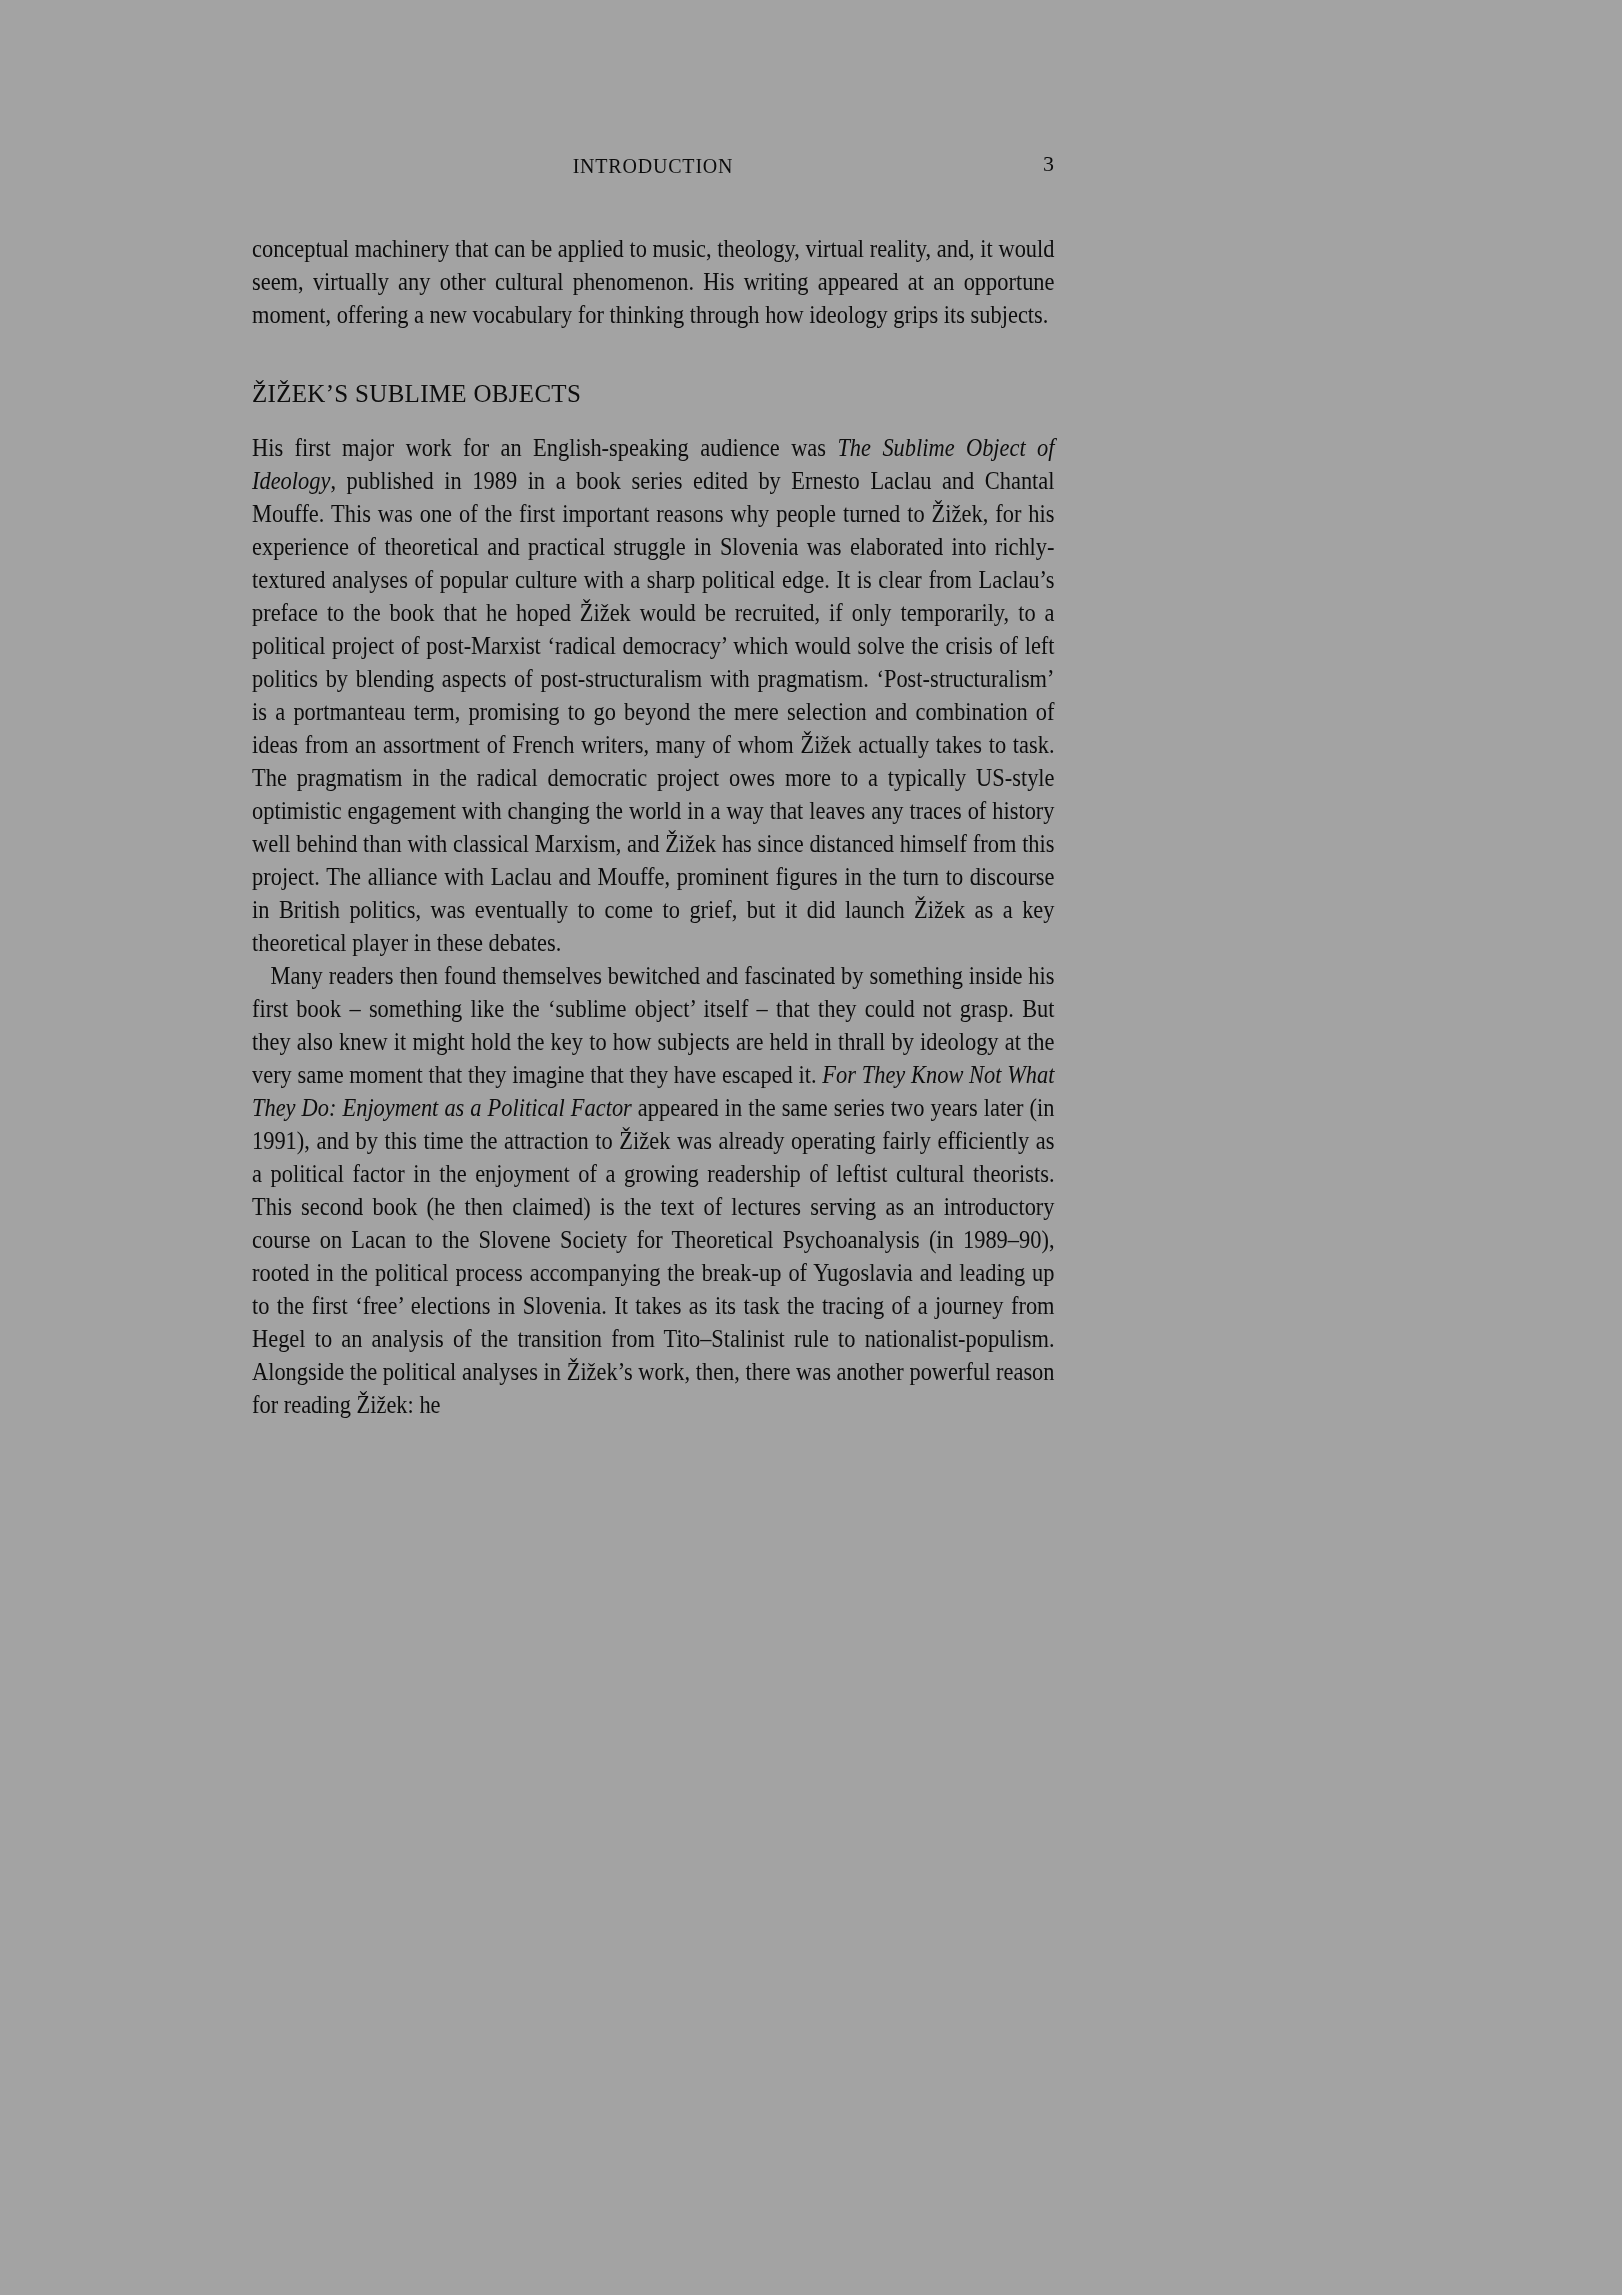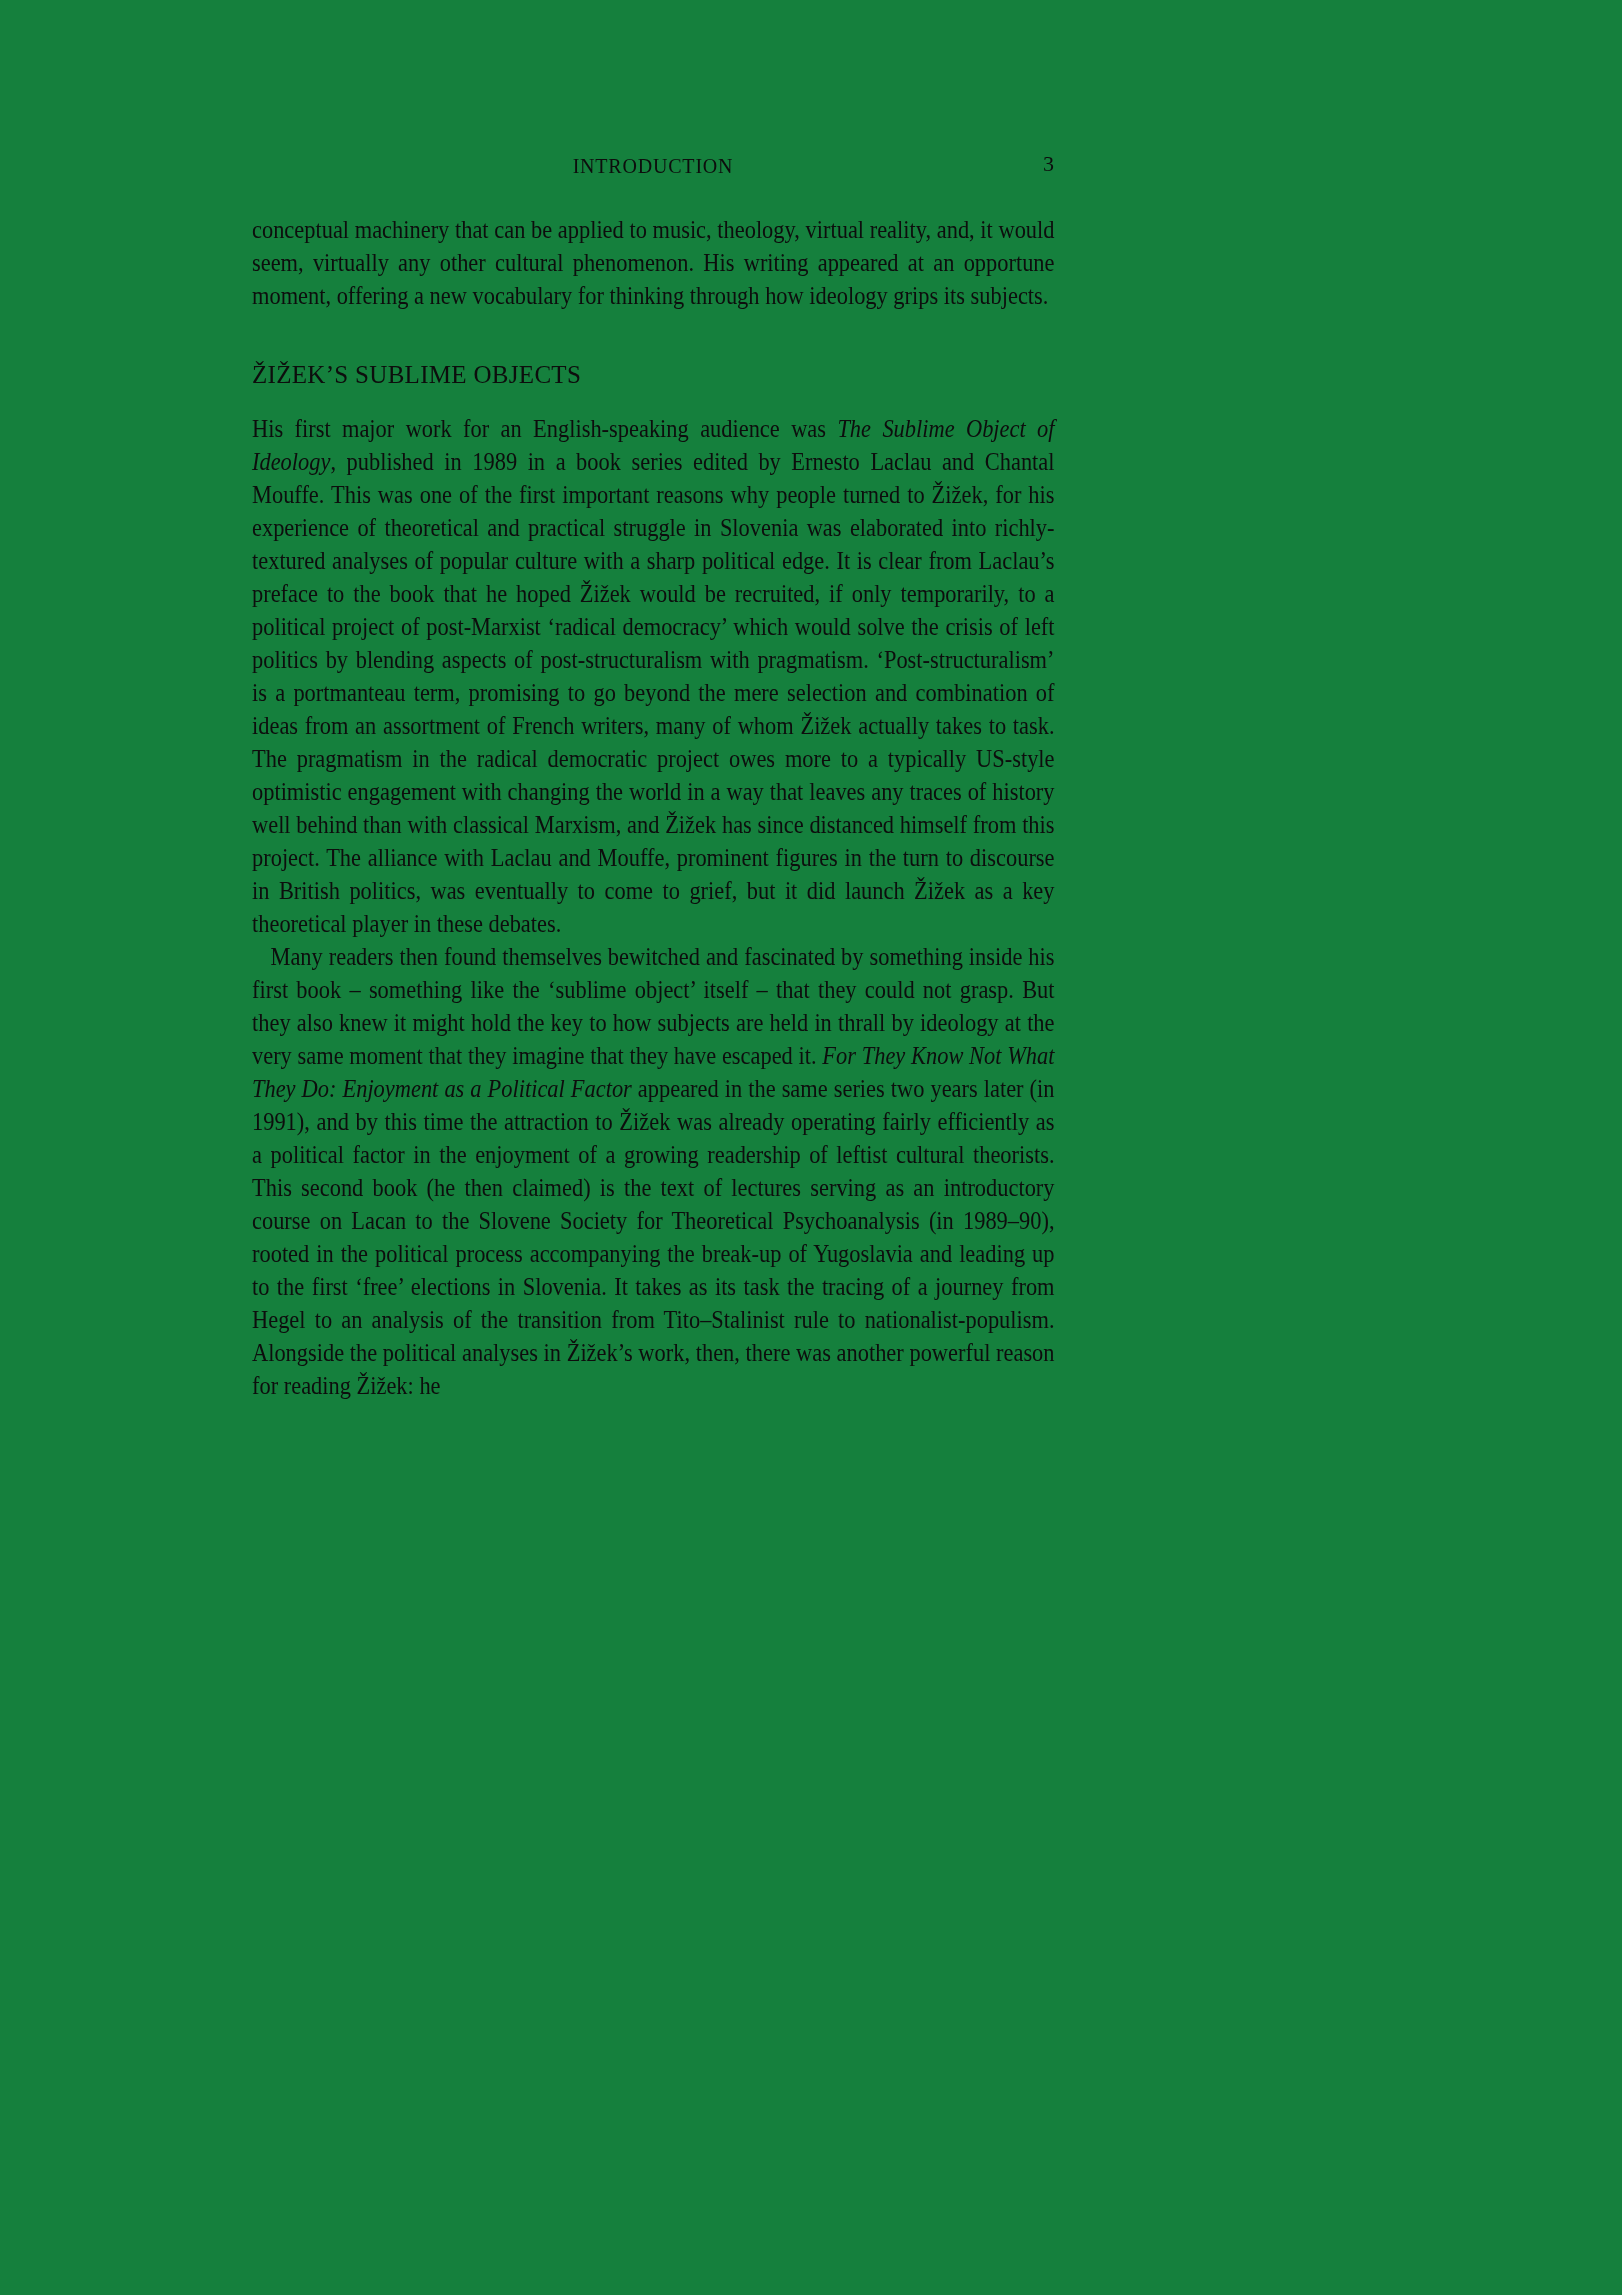--- a/index.html
+++ b/index.html
@@ -9,21 +9,21 @@
     height: 2295px;
     background: #ffffff;
     position: relative;
     overflow: hidden;
     font-family: "Liberation Serif", "DejaVu Serif", serif;
     color: #0d0d0d;
   }
   .page {
     position: absolute;
     inset: 0;
-    background: #15803d;
+    background: #a3a3a3;
   }
   .running-head {
     position: absolute;
     left: 252px;
     top: 155px;
     width: 802px;
     height: 26px;
   }
   .rh-title {
     position: absolute;
@@ -36,21 +36,21 @@
   .rh-page {
     position: absolute;
     right: 0;
     top: -2px;
     font-size: 22px;
     line-height: 22px;
   }
   .content {
     position: absolute;
     left: 252px;
-    top: 213px;
+    top: 232px;
     width: 802px;
   }
   .body-paragraph {
     margin: 0;
     width: 913px;              
     transform: scaleX(0.879);   
     transform-origin: 0 0;
     font-size: 25.5px;
     line-height: 33px;
     text-align: justify;

